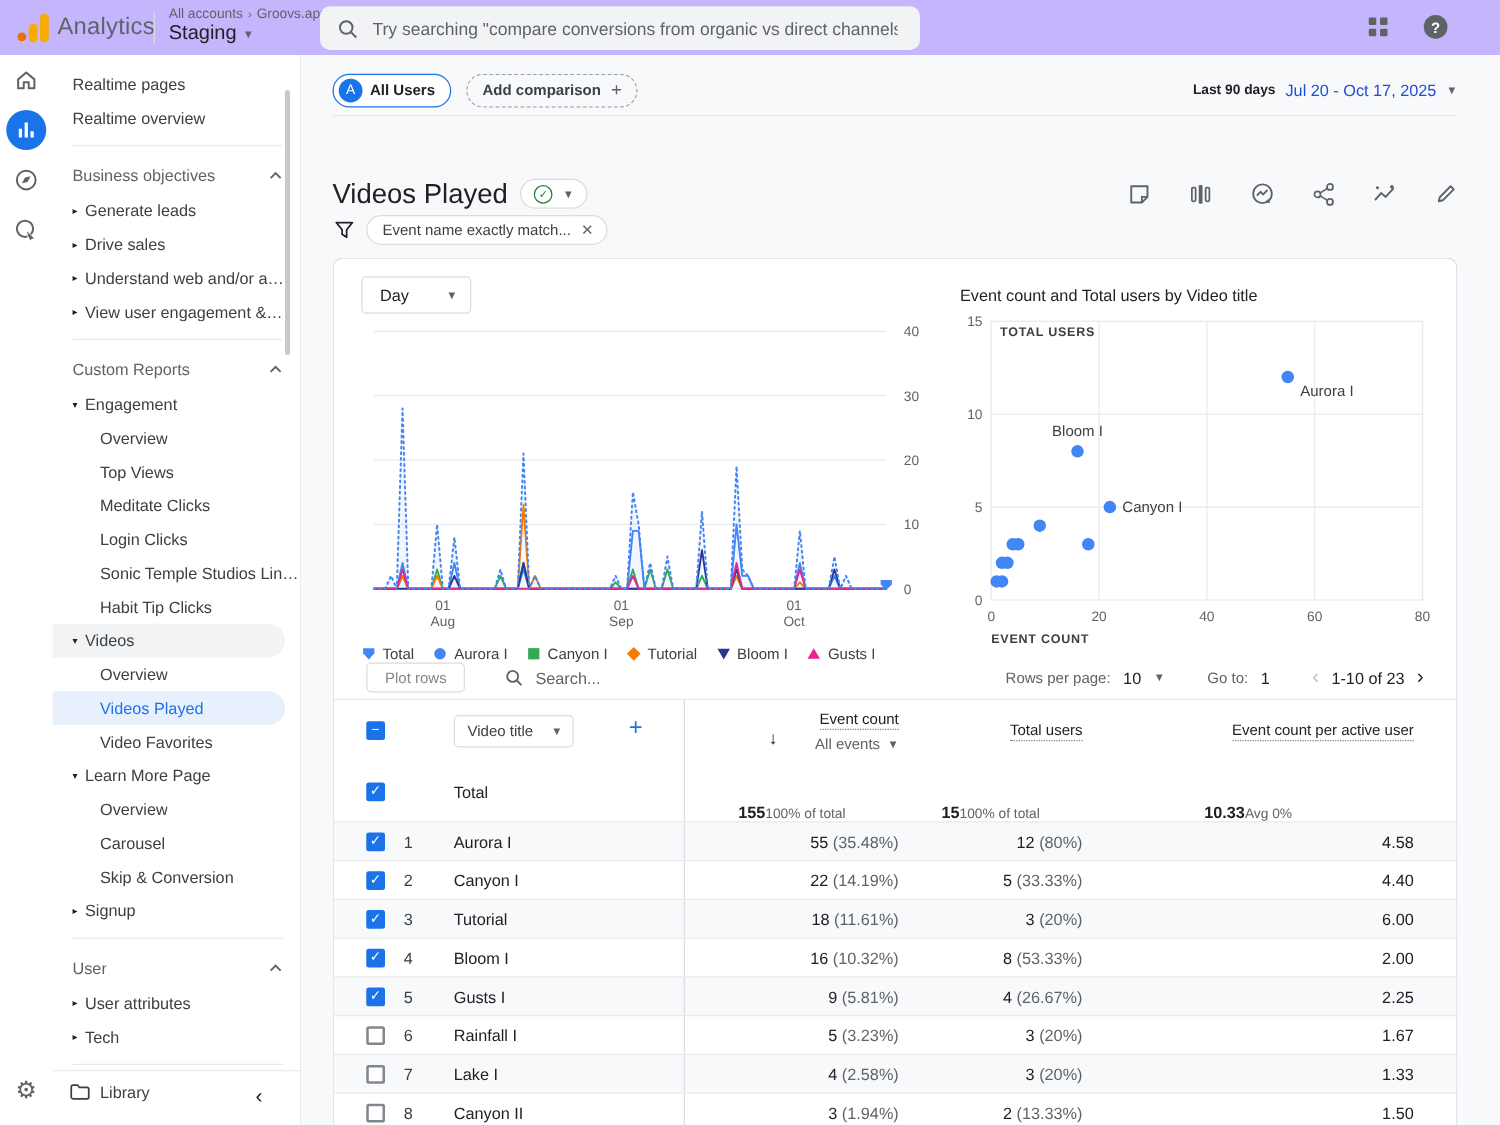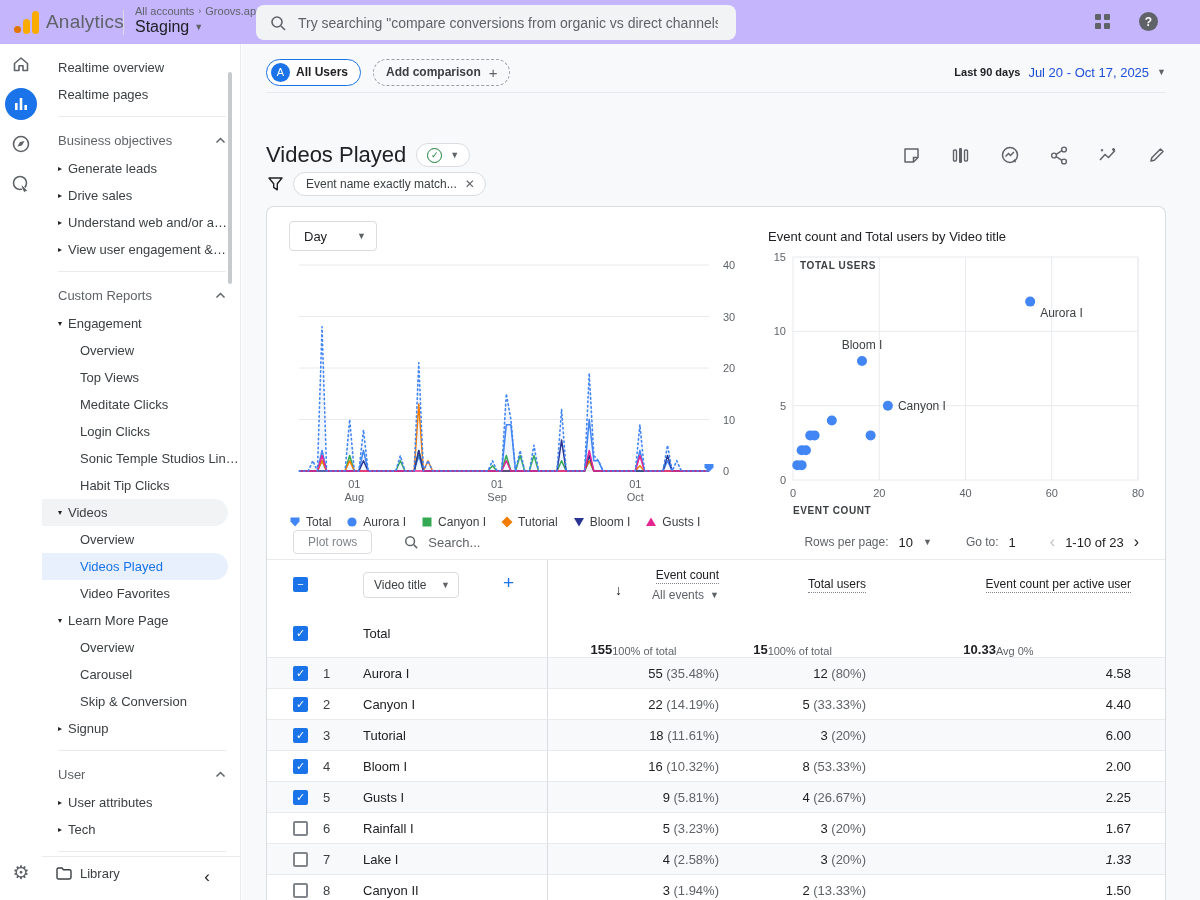--- a/index.html
+++ b/index.html
@@ -194,24 +194,24 @@
         <circle cx="9" cy="9" r="6.5" fill="none" stroke="#5f6368" stroke-width="1.6"></circle>
         <path d="M10 10 L17 17 L14.4 17.4 L13.2 19 L11 14.5 Z" fill="#5f6368" stroke="#fff" stroke-width="0.8"></path>
       </svg>
   </div>
   <div class="rail-gear">⚙</div>
 </nav>
 
 <aside class="sidebar">
   <div class="sb-list">
       <div class="sb-item sb-link">
+        <span class="sb-label">Realtime pages</span>
+      </div>
+      <div class="sb-item sb-link">
         <span class="sb-label">Realtime overview</span>
-      </div>
-      <div class="sb-item sb-link">
-        <span class="sb-label">Realtime pages</span>
       </div>
       <div class="sb-divider"></div>
       <div class="sb-item sb-section">
         <span class="sb-label">Business objectives</span>
         <span style="display: flex;">
           <svg width="11" height="7" viewBox="0 0 11 7">
             <path d="M1.5 5.5 L5.5 1.5 L9.5 5.5" fill="none" stroke="#5f6368" stroke-width="1.5"></path>
           </svg>
         </span>
       </div>
@@ -701,21 +701,21 @@
           <div class="num">7</div>
           <div class="name">Lake I</div>
           <div class="rcell">
             <span class="val-main">4</span>
             <span class="val-pct">&nbsp;(2.58%)</span>
           </div>
           <div class="rcell" style="border-left: none;">
             <span class="val-main">3</span>
             <span class="val-pct">&nbsp;(20%)</span>
           </div>
-          <div class="rcell" style="border-left: none; font-style: italic;">
+          <div class="rcell" style="border-left: none;">
             <span class="val-main">1.33</span>
           </div>
           <div></div>
         </div>
         <div class="tgrid trow">
           <div>
             <span class="cb"></span>
           </div>
           <div class="num">8</div>
           <div class="name">Canyon II</div>

